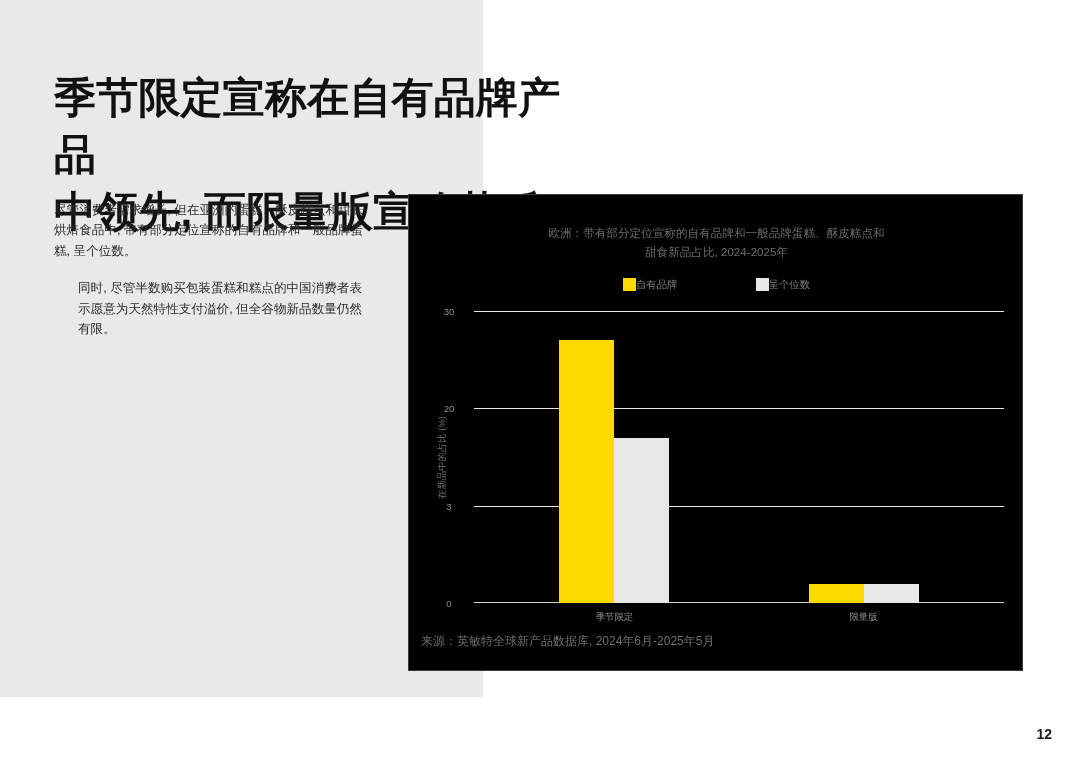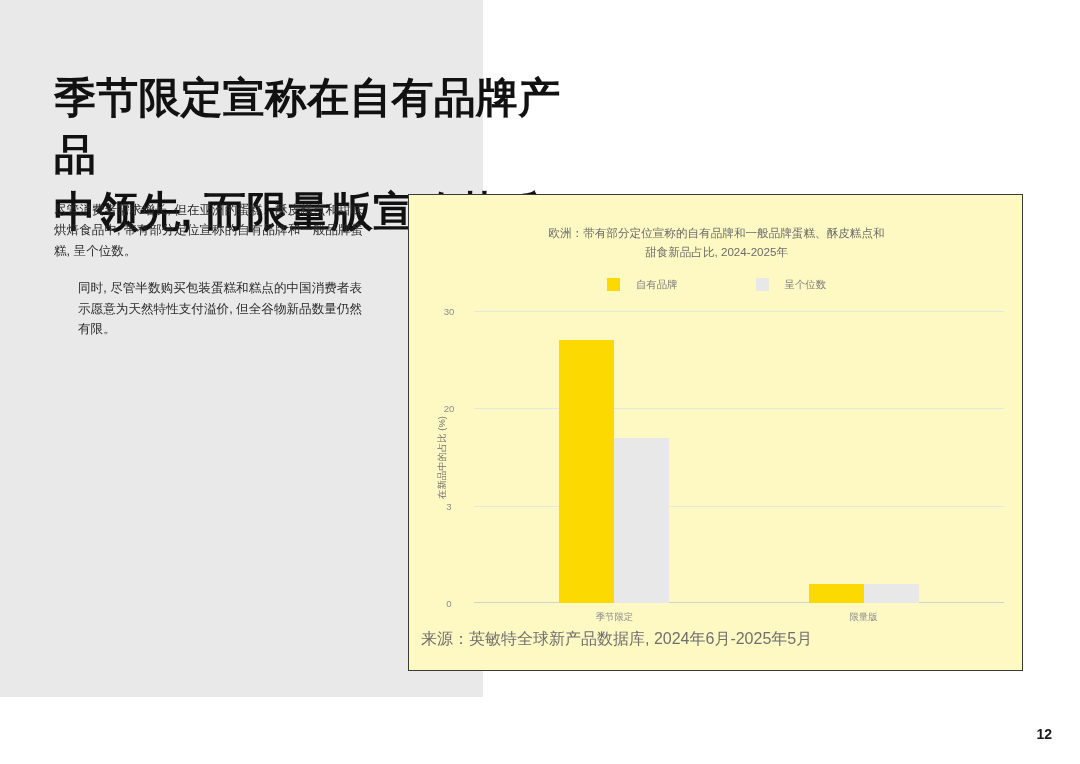--- a/index.html
+++ b/index.html
@@ -54,21 +54,21 @@
   }
   #body-copy p:last-child { margin-bottom: 0; margin-left: 24px; }
 
   
   #chart-card {
     position: absolute;
     left: 408px;
     top: 194px;
     width: 615px;
     height: 477px;
-    background: #fef9c3;
+    background: #000000;
     border: 1.4px solid #3a3a3a;
     box-sizing: border-box;
   }
 
   .chart-title {
     position: absolute;
     left: 50px;
     top: 28px;
     width: 515px;
     text-align: center;
@@ -84,21 +84,21 @@
     top: 83px;
     left: 0;
     width: 615px;
     display: flex;
     justify-content: center;
     gap: 78px;
   }
   .legend-item {
     display: flex;
     align-items: flex-start;
-    gap: 16px;
+    gap: 0;
   }
   .legend-swatch {
     width: 13px;
     height: 13px;
     display: block;
   }
   .legend-label {
     font-size: 10.4px;
     color: #7d7d7d;
     white-space: nowrap;
@@ -171,21 +171,21 @@
     color: #8d8d8d;
     text-align: center;
     white-space: nowrap;
   }
 
   
   #source-note {
     position: absolute;
     left: 12px;
     bottom: 20px;
-    font-size: 16px;
+    font-size: 12px;
     color: #6f6f6f;
   }
 
   
   #page-number {
     position: absolute;
     right: 28px;
     bottom: 22px;
     font-size: 14px;
     font-weight: bold;

